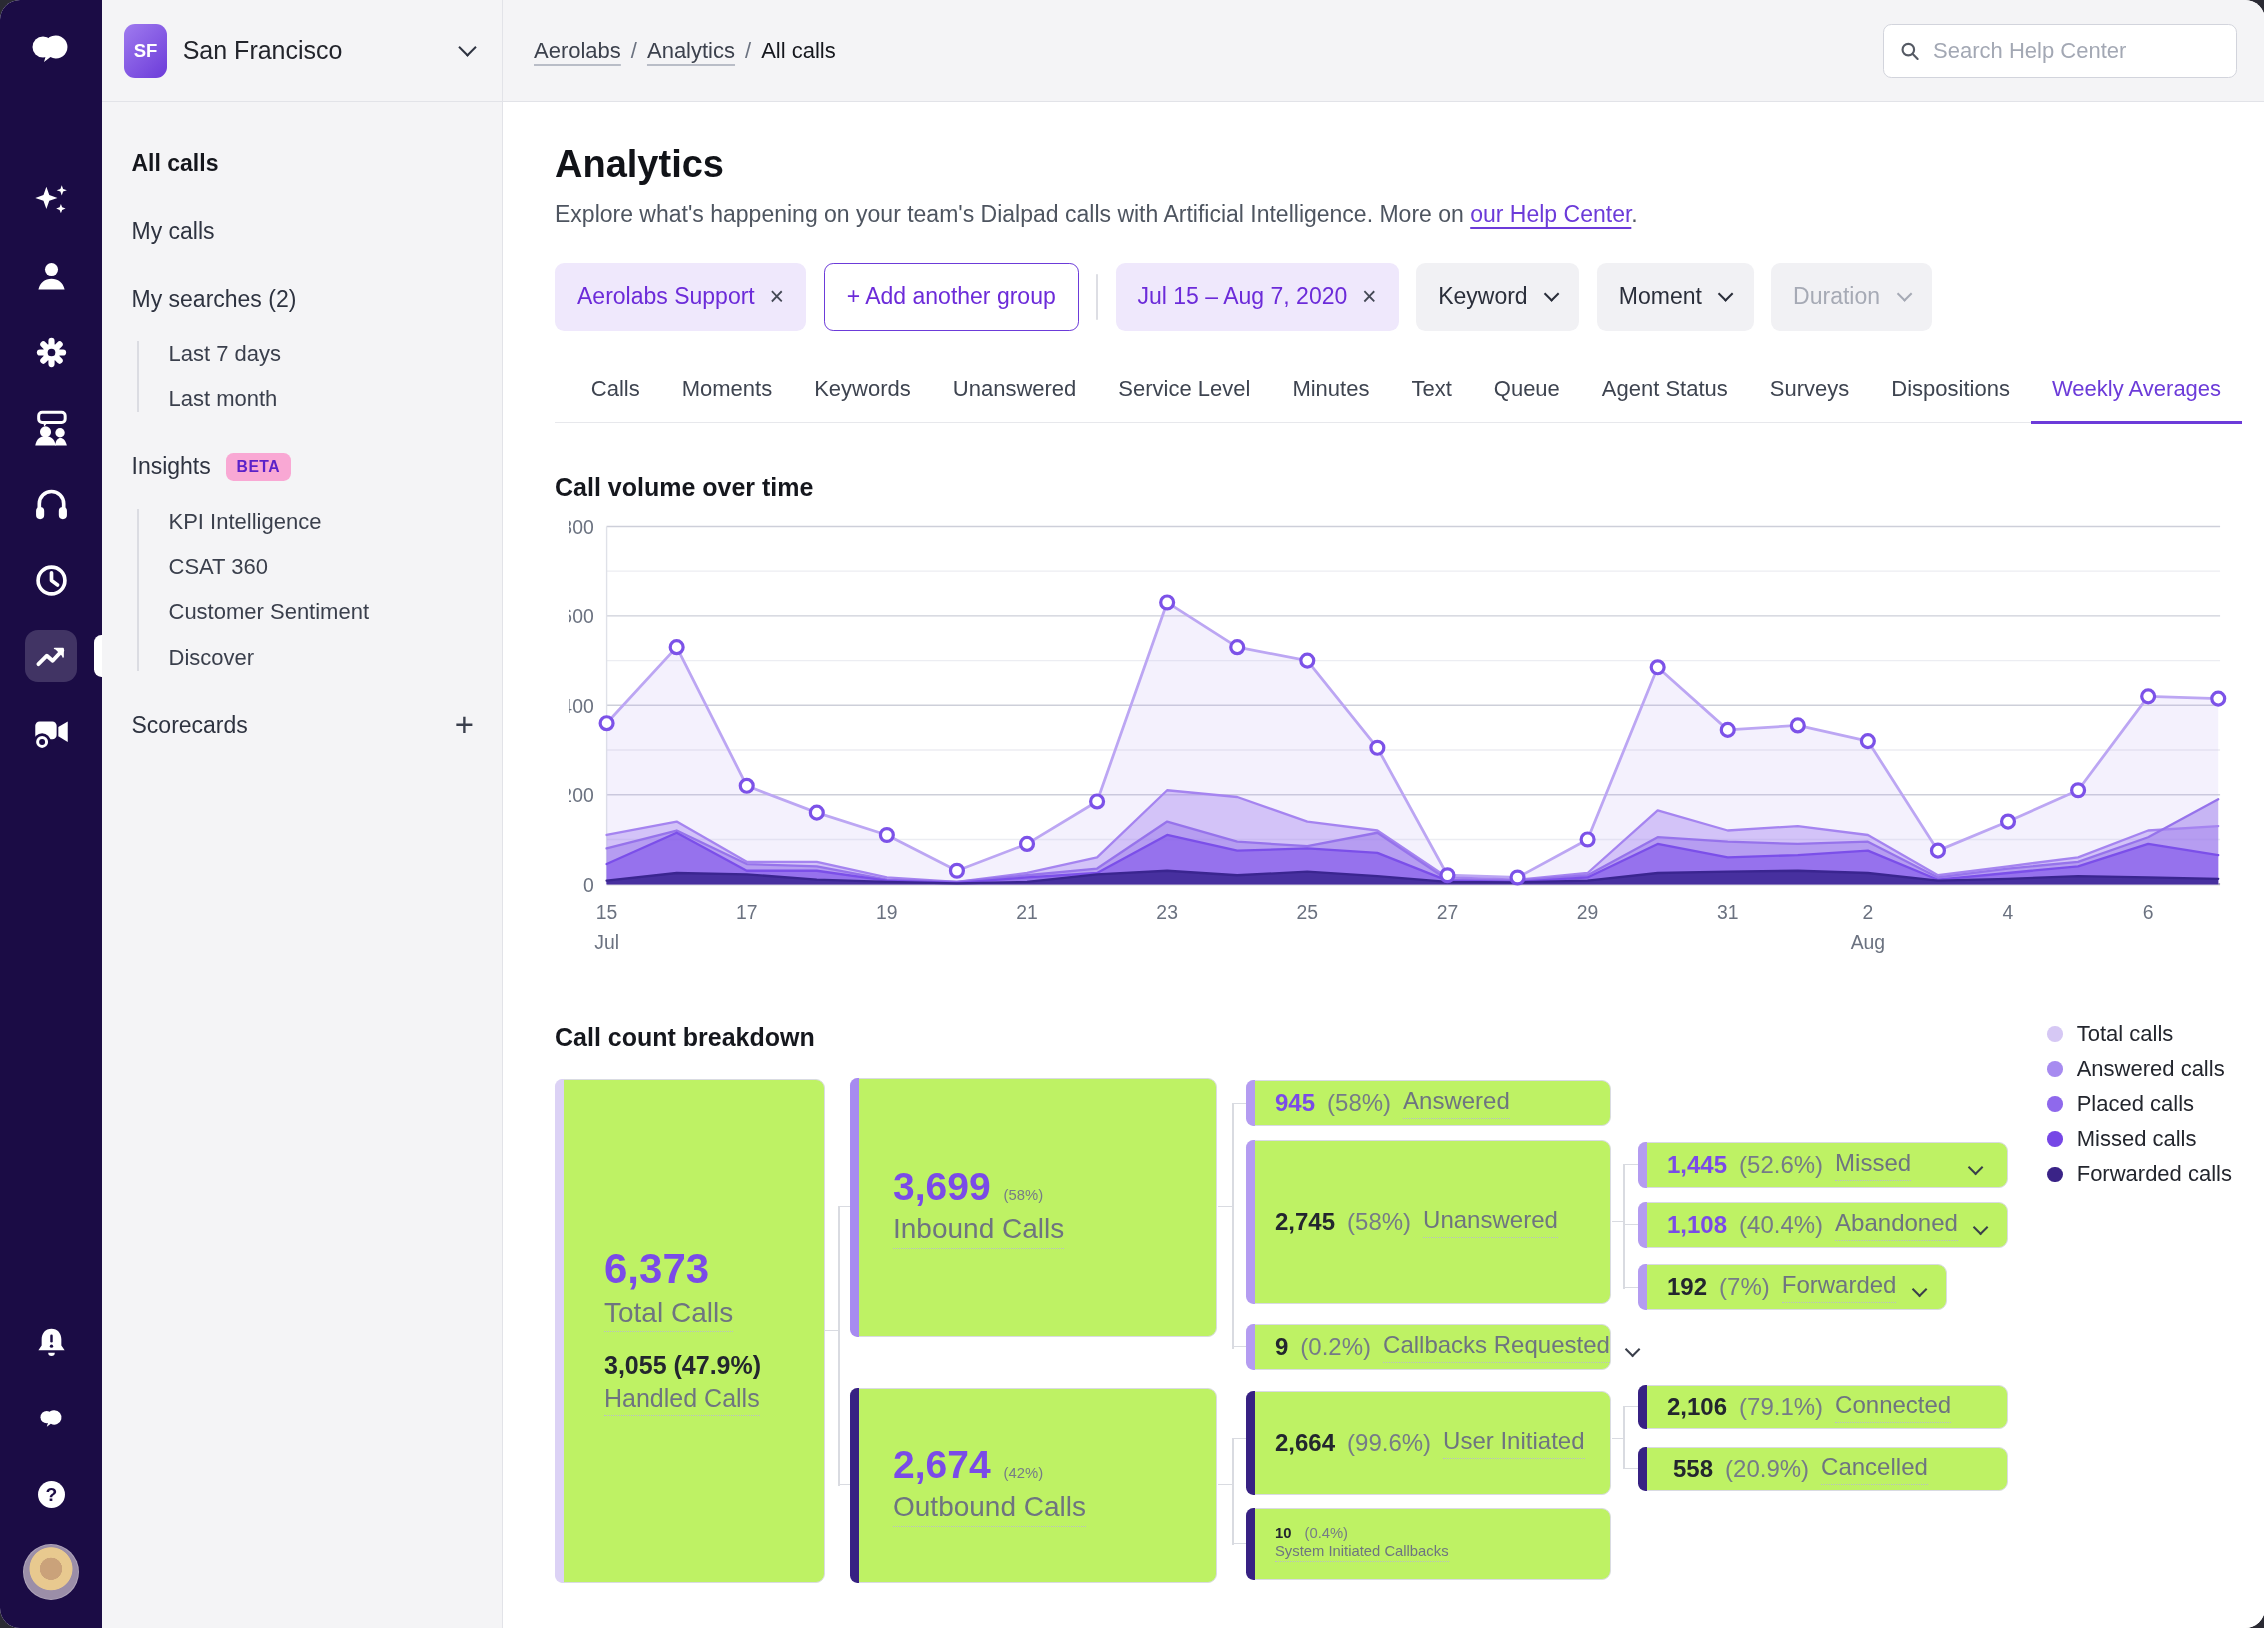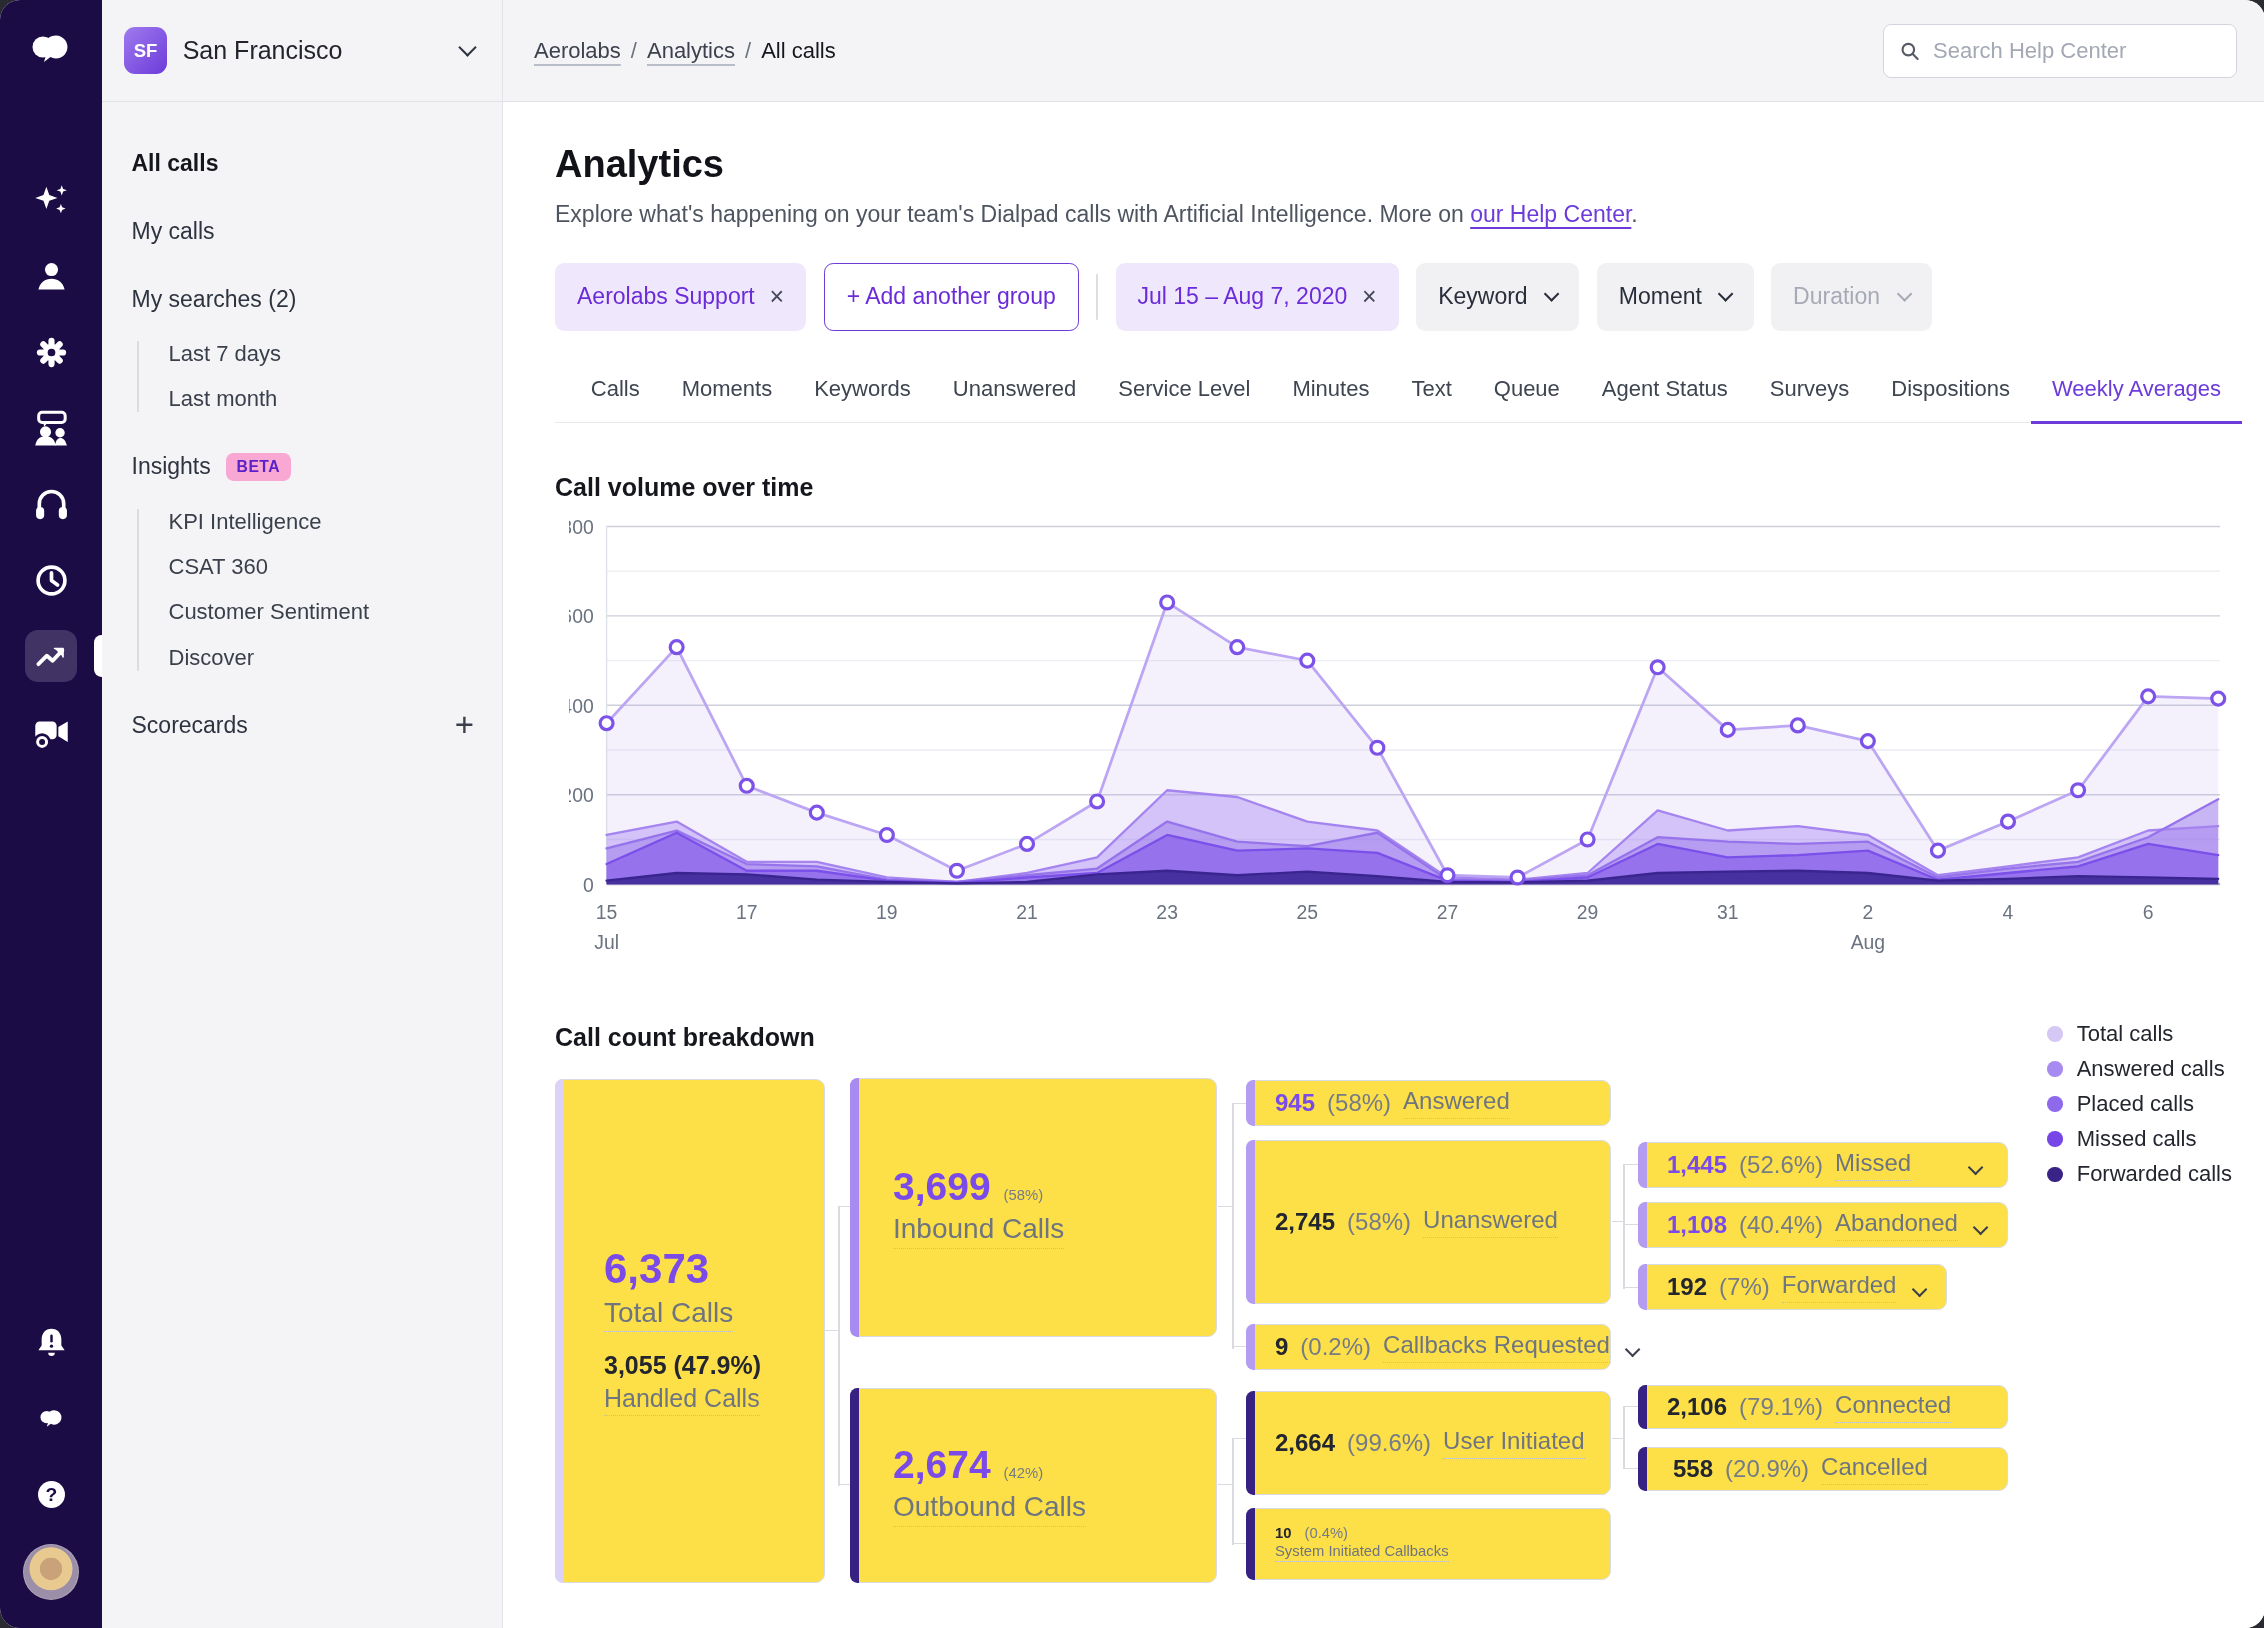--- a/index.html
+++ b/index.html
@@ -15,21 +15,21 @@
   .ric.active .pill{position:absolute;right:-25px;top:4.6px;width:8.3px;height:42px;background:#fff;border-radius:7.4px 0 0 7.4px;}
   .rail .spacer{flex:1;}
   .avatar{width:54px;height:54px;border-radius:50%;
           background:radial-gradient(circle at 50% 44%, #caa27a 0 27%, #e8c98f 28% 52%, #9b8ea8 54%);
           border:1.8px solid rgba(255,255,255,.2);}
   
   .side{position:absolute;left:102px;top:0;bottom:0;width:401px;background:#F4F4F6;
         border-right:0.9px solid #E2E3E8;box-sizing:border-box;z-index:4;}
   .side-head{height:102px;border-bottom:0.9px solid #E2E3E8;display:flex;align-items:center;
              padding:0 28px 0 22px;gap:15.7px;box-sizing:border-box;}
-  .sf{width:43px;height:47px;border-radius:11px;background:linear-gradient(135deg,#9F7BEF,#6C3BD9);
+  .sf{width:43px;height:54px;border-radius:11px;background:linear-gradient(135deg,#9F7BEF,#6C3BD9);
       color:#fff;font-weight:bold;font-size:18.5px;display:flex;align-items:center;justify-content:center;}
   .ws-name{font-size:25px;color:#22242B;}
   .chev{width:11px;height:11px;border-right:2.8px solid #2E3340;border-bottom:2.8px solid #2E3340;
         transform:rotate(45deg);display:inline-block;}
   .side-head .chev{margin-left:auto;margin-top:-5.5px;}
   .side-list{padding:48px 28px 0 29.5px;font-size:23px;color:#2E3340;}
   .s-item{margin-bottom:41px;display:flex;align-items:center;}
   .s-item.active{color:#14161C;font-weight:bold;}
   .s-group{border-left:2.8px solid #DBDCE2;padding-left:29.5px;margin:-13px 0 41px 5.5px;
            display:flex;flex-direction:column;gap:19.4px;font-size:22px;color:#3A3F4C;}
@@ -68,21 +68,21 @@
   .chip-div{width:1.8px;height:46px;background:#DDDEE4;border-radius:0.9px;}
   .tabs{margin-top:42px;display:flex;border-bottom:1.8px solid #E7E8EC;width:1562px;padding-left:14.8px;box-sizing:border-box;}
   .tab{font-size:22px;color:#3E4450;padding:3.7px 21px 18.5px;border-bottom:3.7px solid transparent;
        margin-bottom:-1.8px;cursor:pointer;white-space:nowrap;}
   .tab.active{color:#6C3BD9;border-bottom-color:#6C3BD9;}
   .sec-title{margin-top:50px;font-size:25px;font-weight:bold;color:#15171D;}
   .chart{position:relative;margin-top:5.5px;height:482px;}
   .chart svg{position:absolute;left:14px;top:0;}
   
   .breakdown{position:relative;margin-top:13px;height:554px;}
-  .bx{position:absolute;background:#fde047;border:1.8px solid #D9DBE2;border-radius:9.2px;box-sizing:border-box;}
+  .bx{position:absolute;background:#bef264;border:1.8px solid #D9DBE2;border-radius:9.2px;box-sizing:border-box;}
   .bx .bar{position:absolute;left:-0.9px;top:-0.9px;bottom:-0.9px;width:9.2px;border-radius:7.4px 0 0 7.4px;}
   .row{position:absolute;inset:0;display:flex;align-items:center;padding:0 20px 0 28px;gap:12px;font-size:24px;}
   .col{position:absolute;inset:0;display:flex;flex-direction:column;justify-content:center;
        align-items:flex-start;padding-left:42px;gap:3.7px;}
   .val{font-weight:bold;}
   .pct{color:#757B87;}
   .lbl{color:#6E7480;border-bottom:1.8px dotted #B9BDC7;padding-bottom:2.8px;white-space:nowrap;}
   .bx .chevbtn{margin-left:auto;cursor:pointer;padding:5.5px;}
   .chevbtn .chev{border-color:#3A3F4B;border-width:2.8px;width:9.2px;height:9.2px;}
   .bigval{font-size:42px;}

